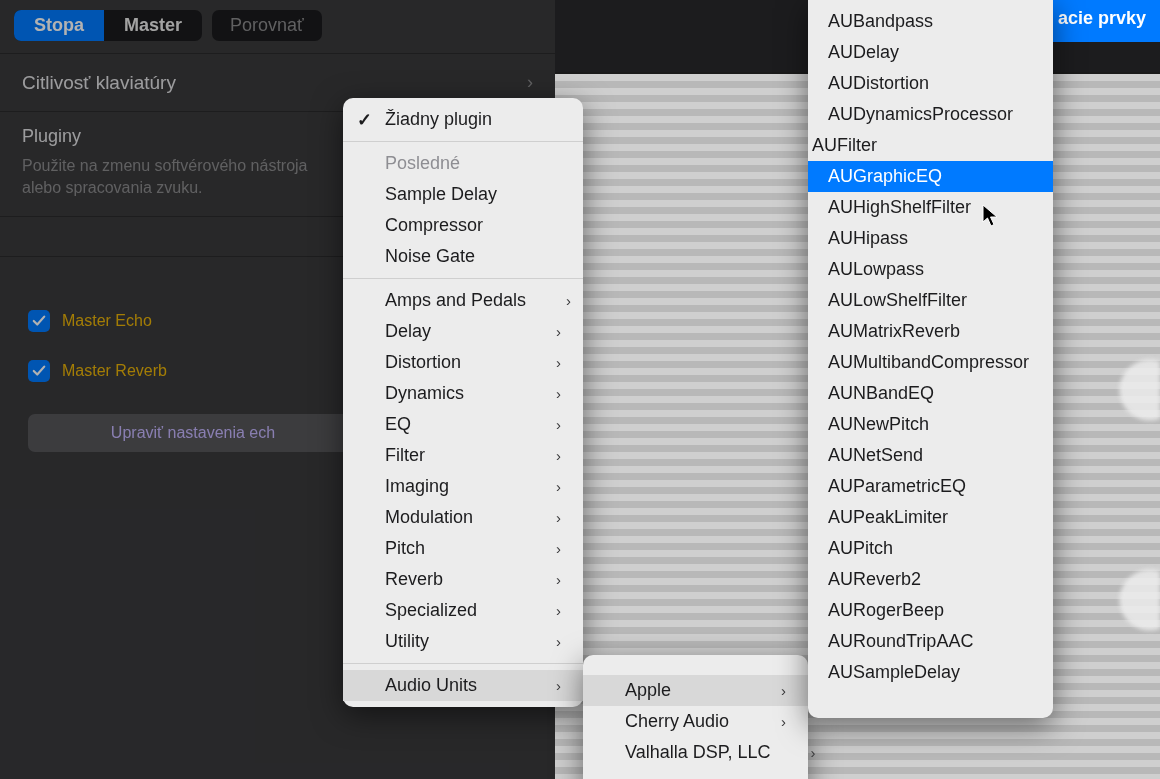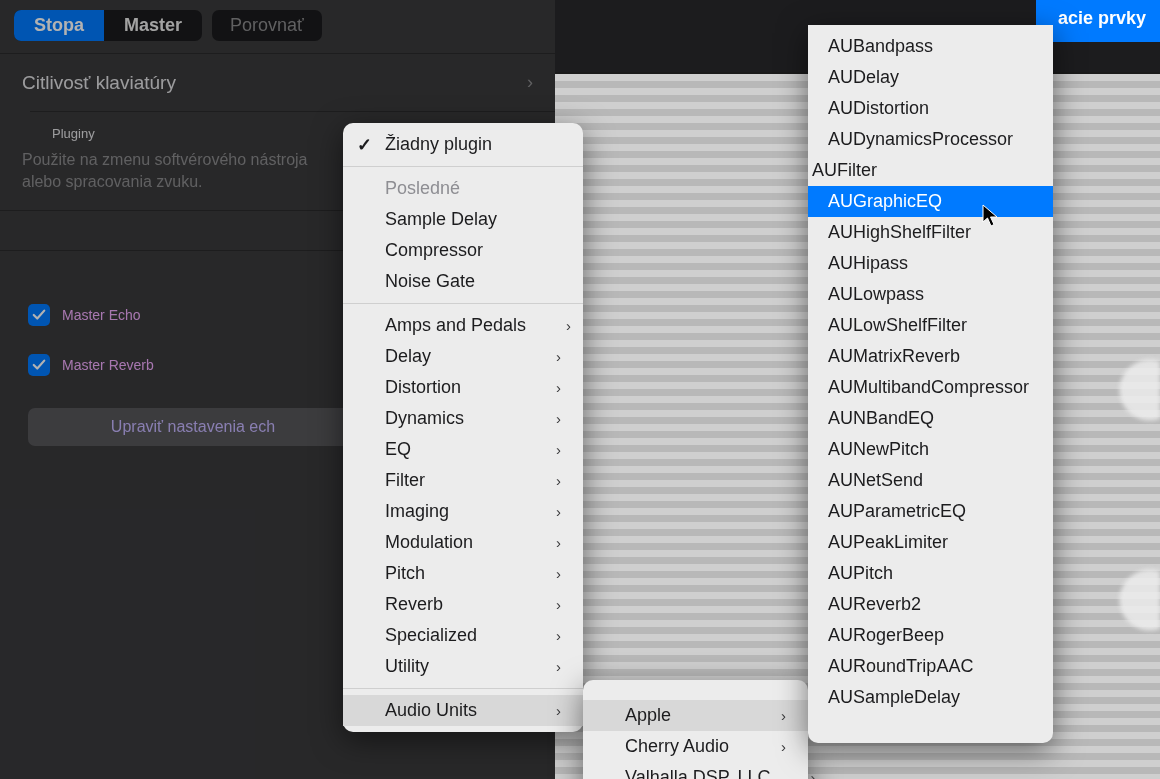--- a/index.html
+++ b/index.html
@@ -68,23 +68,22 @@
     font-size: 19px;
     color: #e0e0e2;
     height: 58px;
   }
   .panel-row.header { font-weight: 400; }
   .chev { color: #8a8a8c; font-size: 18px; }
 
   .section-title {
     padding: 14px 22px 6px;
     border-top: 1px solid #2a2a2c;
-    font-size: 13px;
+    font-size: 18px;
     color: #e0e0e2;
-    margin-left: 30px;
   }
   .hint {
     padding: 2px 22px 18px;
     font-size: 16px;
     line-height: 1.35;
     color: #8a8a8c;
     max-width: 330px;
   }
 
   .slot { height: 40px; border-top: 1px solid #2a2a2c; }
@@ -94,21 +93,21 @@
     gap: 12px;
     padding: 10px 28px;
   }
   .chk {
     width: 22px; height: 22px;
     border-radius: 5px;
     background: #007aff;
     display: flex; align-items: center; justify-content: center;
   }
   .chk svg { width: 14px; height: 14px; }
-  .chk-label { font-size: 14px; color: #f0abfc; flex: 1; }
+  .chk-label { font-size: 16px; color: #eab308; flex: 1; }
   .slider-knob {
     width: 30px; height: 30px;
     border-radius: 50%;
     background: radial-gradient(circle at 40% 35%, #6d6d70, #4a4a4d);
     box-shadow: 0 1px 2px rgba(0,0,0,.6);
   }
 
   .wide-btn {
     margin: 18px 28px 0;
     background: #56565a;
@@ -146,21 +145,20 @@
 
   
   .menu {
     position: absolute;
     background: #ececec;
     border-radius: 10px;
     box-shadow: 0 8px 30px rgba(0,0,0,.5);
     padding: 6px 0;
     color: #1c1c1e;
     font-size: 18px;
-    margin-top: 25px;
   }
   .mi {
     display: flex; align-items: center;
     padding: 5px 22px 5px 42px;
     position: relative;
     white-space: nowrap;
     cursor: default;
   }
   .mi.section-label { color: #8e8e93; }
   .mi.sel { background: #007aff; color: #fff; align-items: center; }

